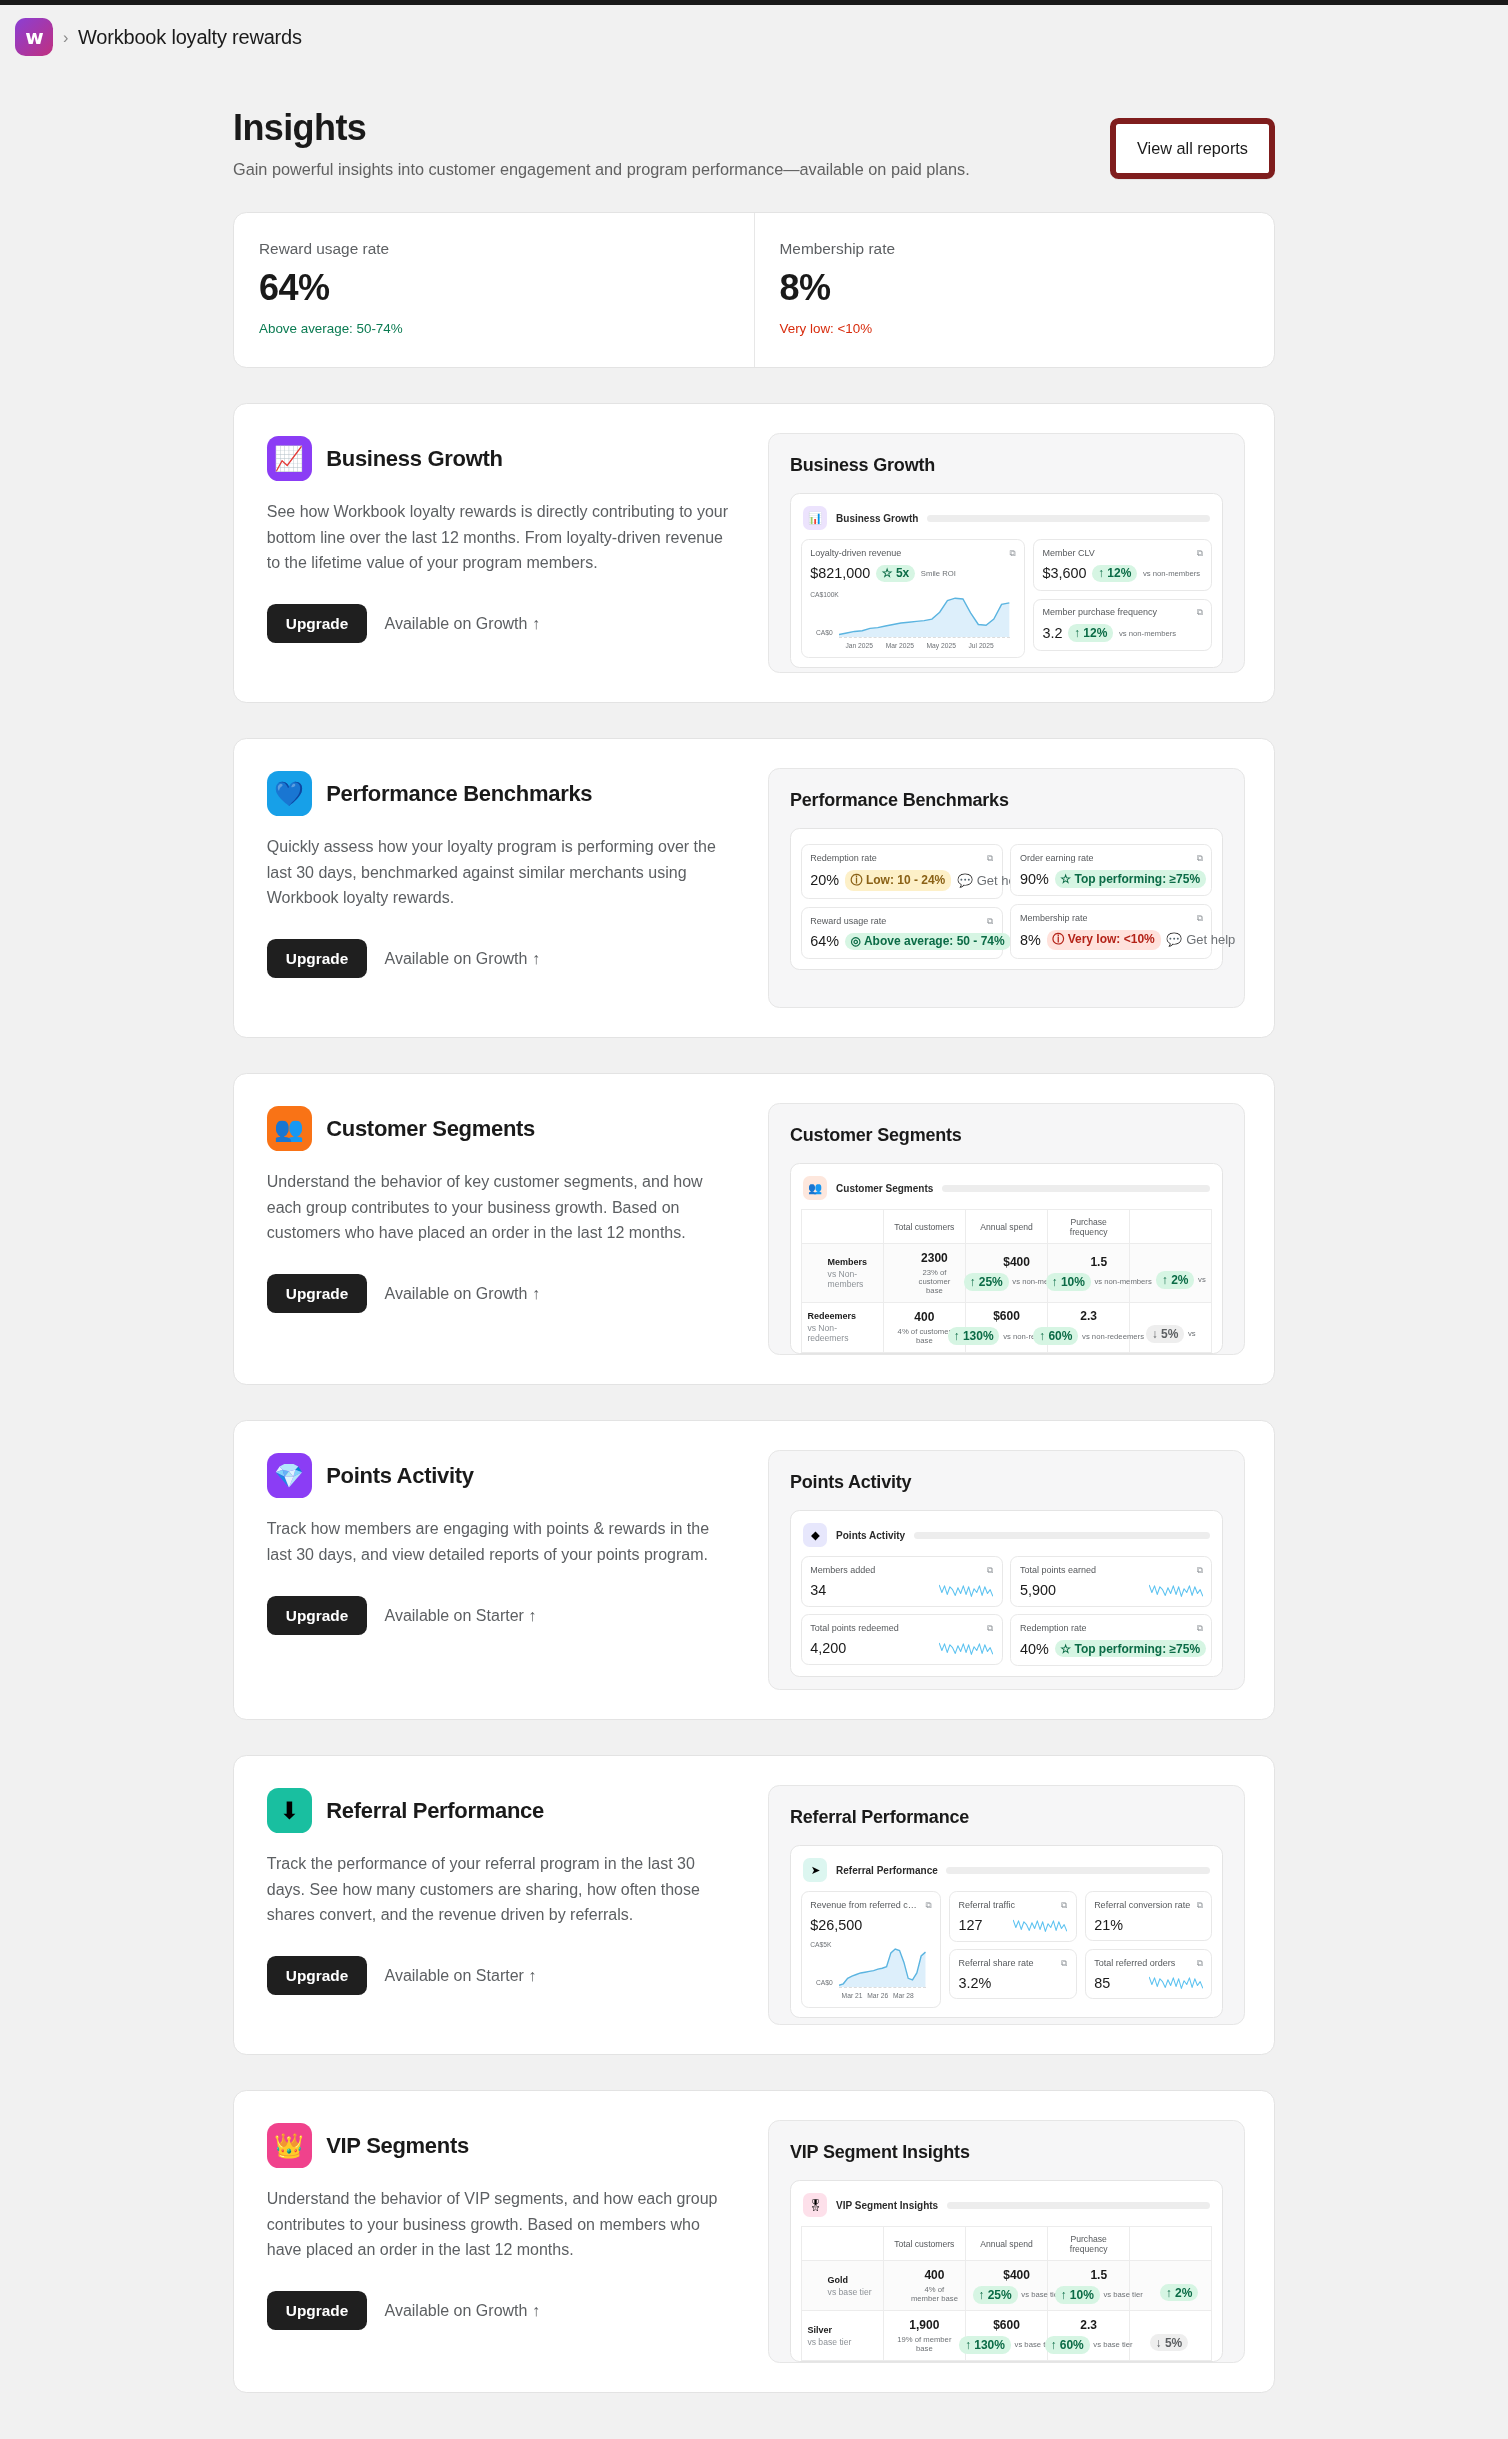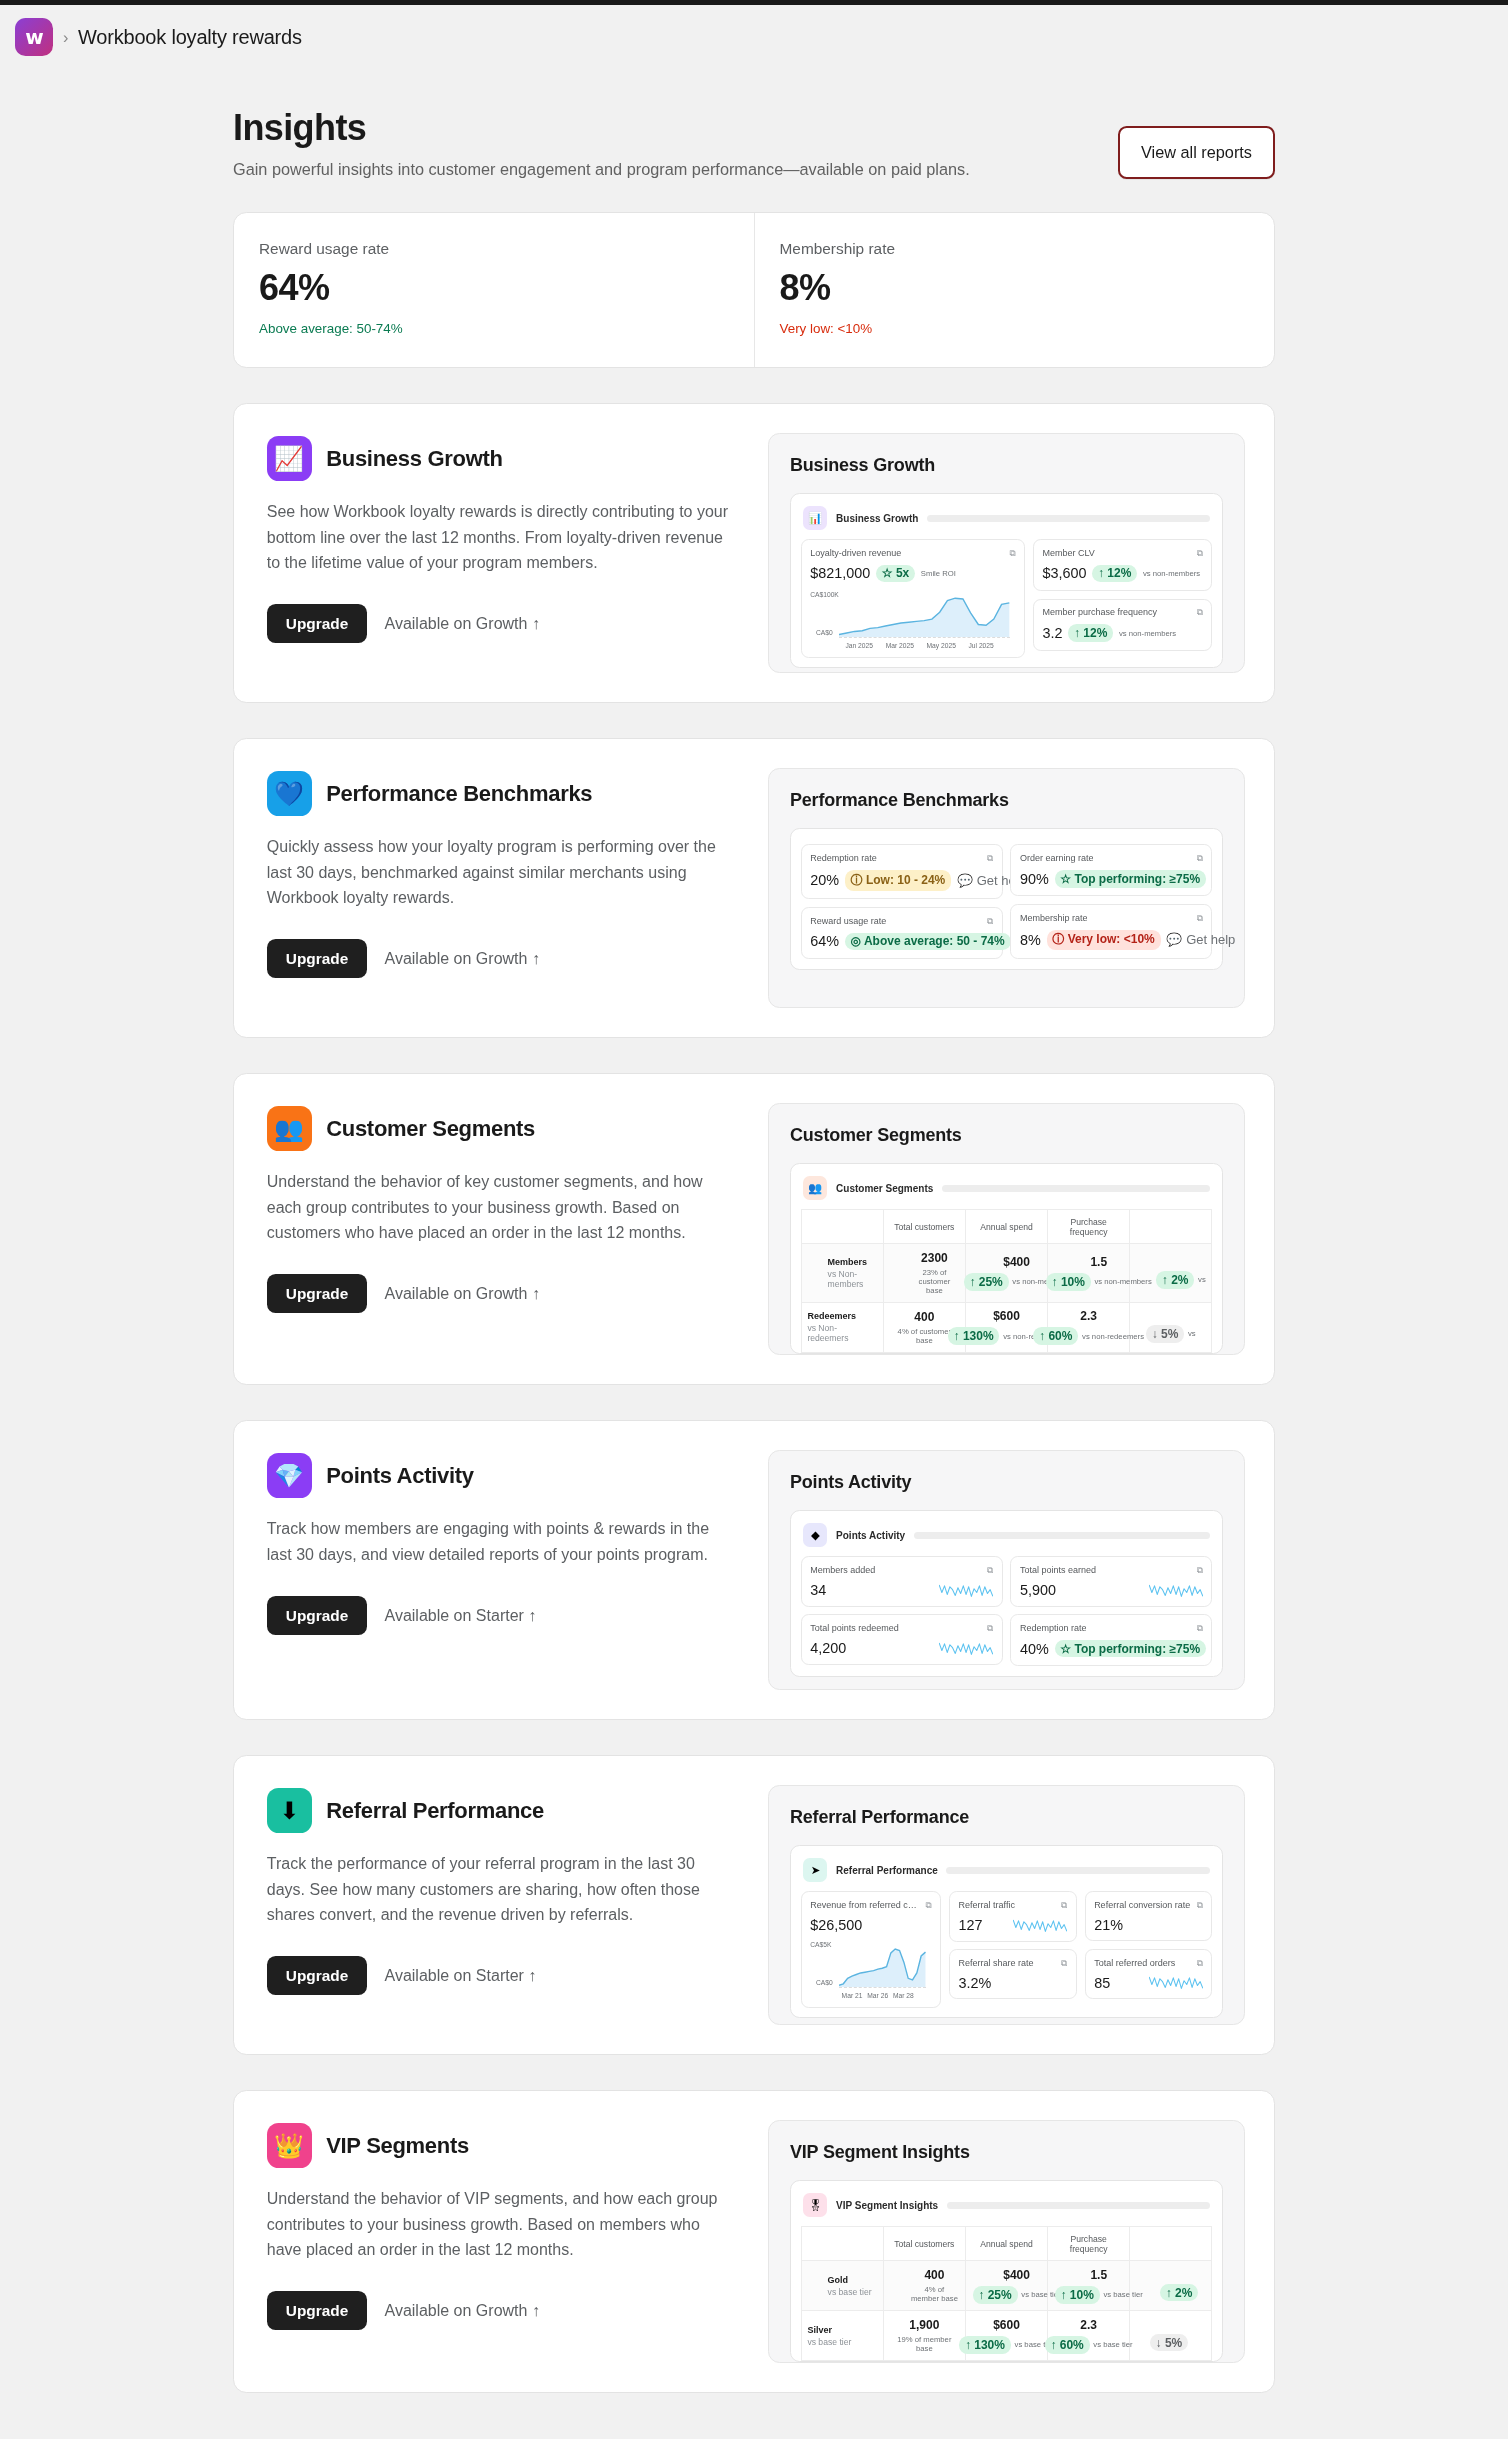--- a/index.html
+++ b/index.html
@@ -35,21 +35,21 @@
   
   .page { width: 1508px; background: #f1f1f1; padding-bottom: 38px; }
   .content { width: 1042px; margin: 0 auto; padding-top: 38px; }
 
   .page-head {
     display: flex; align-items: flex-end; justify-content: space-between;
   }
   .page-title { font-size: 36px; font-weight: 700; color: #1a1a1a; letter-spacing: -0.6px; }
   .page-sub { font-size: 16.3px; color: #616161; margin-top: 10.6px; }
   .btn-outline {
-    background: #fff; border: 2px solid #7f1d1d; border-radius: 8.6px;
+    background: #fff; border: 6px solid #7f1d1d; border-radius: 8.6px;
     padding: 15px 21px; font-size: 16.3px; color: #1a1a1a; cursor: pointer;
     font-family: "Liberation Sans", sans-serif;
     box-shadow: 0 1px 0 rgba(0,0,0,.05);
   }
 
   
   .stat-strip {
     margin-top: 33px;
     display: flex;
     background: #fff;

